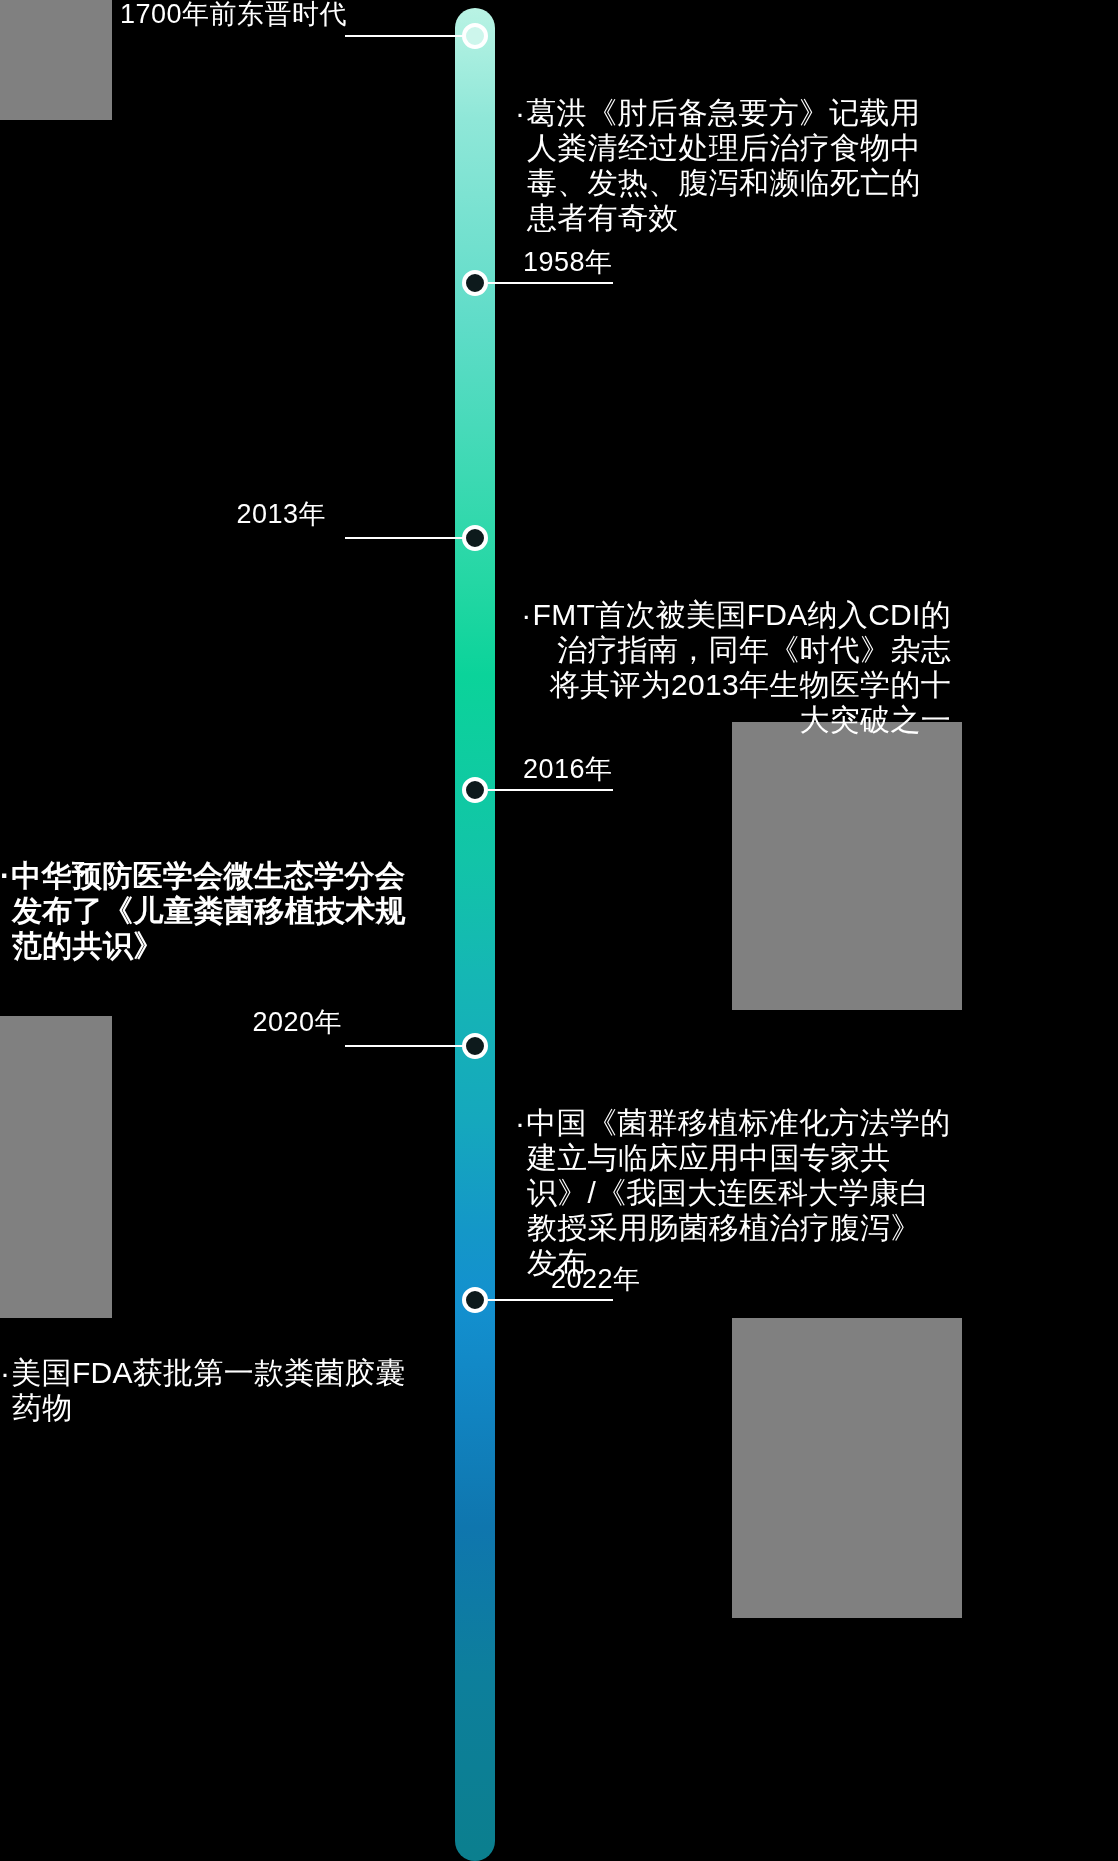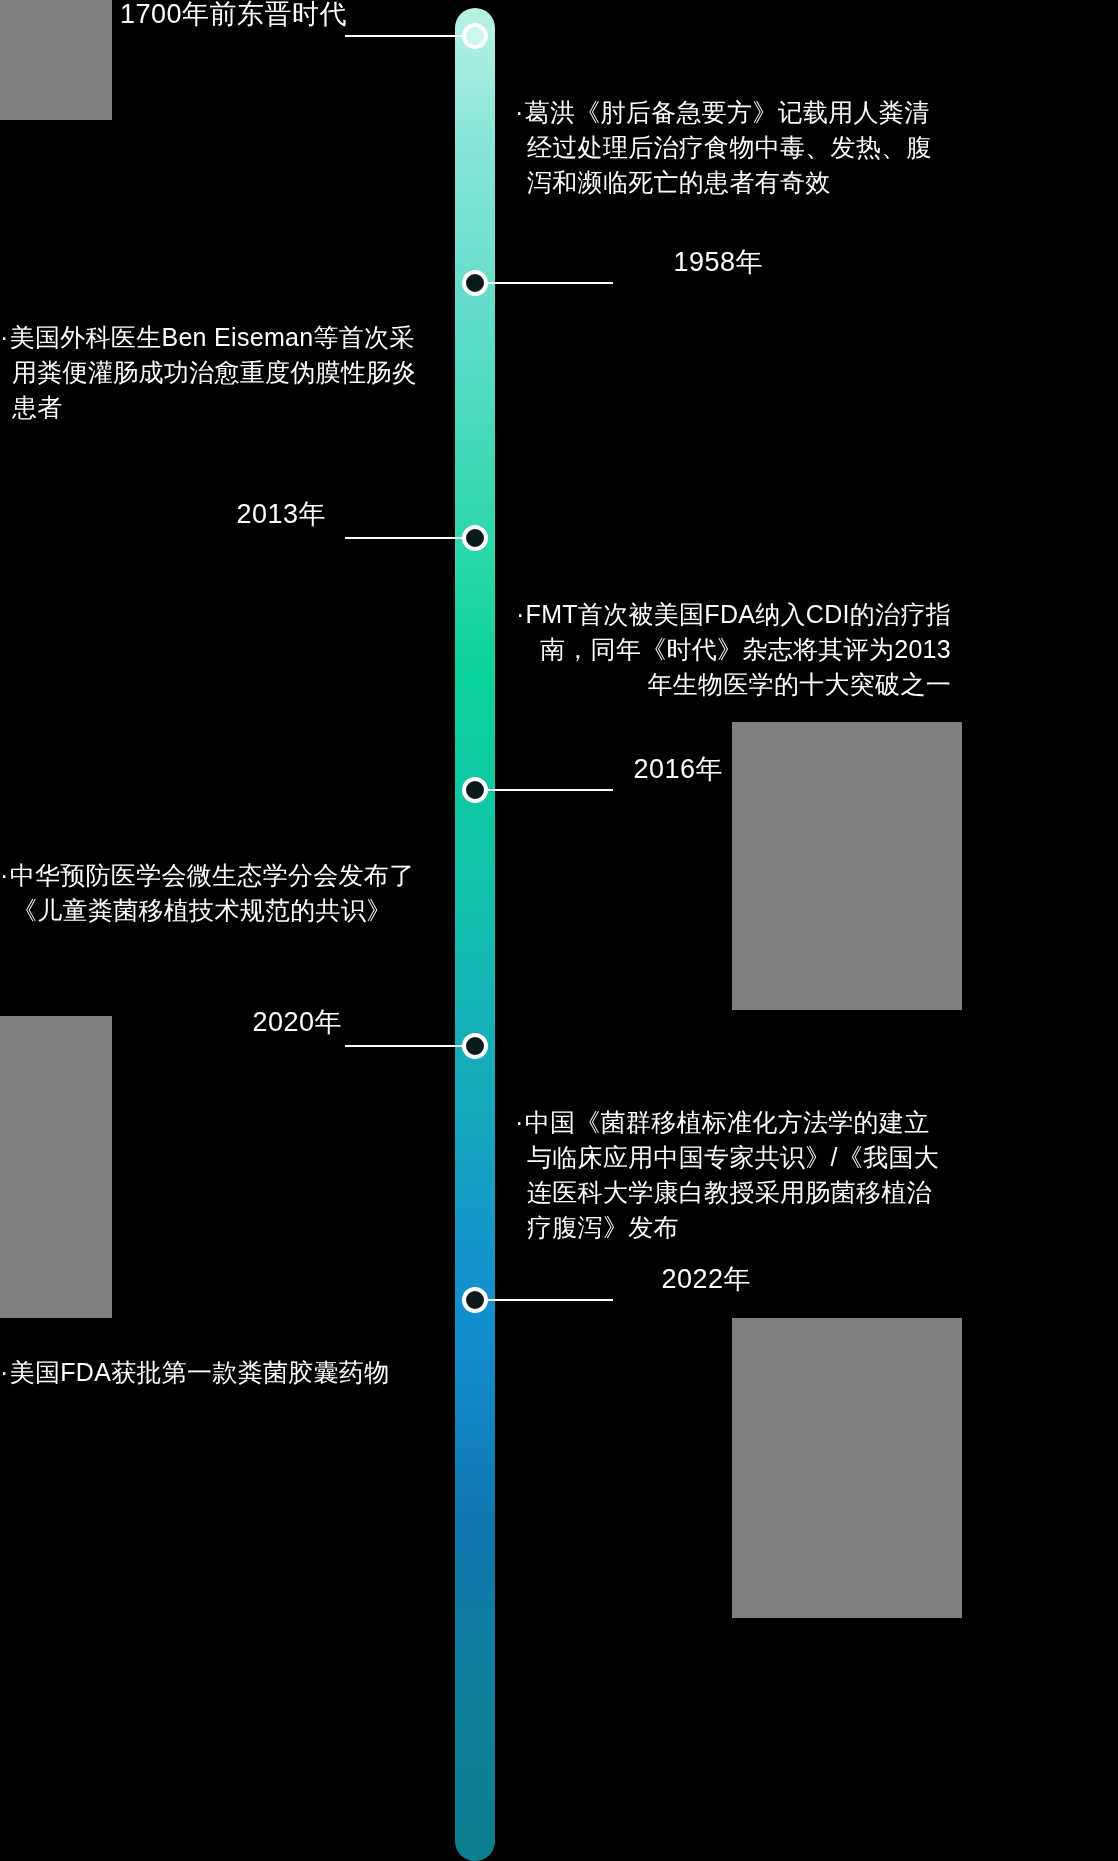--- a/index.html
+++ b/index.html
@@ -76,26 +76,26 @@
   
   .year {
     position: absolute;
     font-size: 27px;
     line-height: 32px;
     color: #ffffff;
     white-space: nowrap;
     letter-spacing: 0.5px;
   }
   .year.left  { text-align: right; }
-  .year.right { text-align: right; }
+  .year.right { text-align: left; }
 
   
   .desc {
     position: absolute;
-    font-size: 25px;
+    font-size: 30px;
     line-height: 35px;
     color: #ffffff;
     letter-spacing: 0.3px;
   }
   .desc p {
     margin: 0;
     text-indent: -12px;
     padding-left: 12px;
   }
   .desc p::before {
@@ -117,34 +117,33 @@
 <div class="leader" style="left:345px; top:35px; width:118px;"></div>
 <div class="year left" style="left:120px; top:-2px; width:222px;">1700年前东晋时代</div>
 <div class="desc" style="left:515px; top:95px; width:430px;">
   <p>葛洪《肘后备急要方》记载用人粪清经过处理后治疗食物中毒、发热、腹泻和濒临死亡的患者有奇效</p>
 </div>
 
 <div class="node" style="top:270px;"></div>
 <div class="leader" style="left:488px; top:282px; width:125px;"></div>
 <div class="year right" style="left:523px; top:246px; width:240px;">1958年</div>
 <div class="desc" style="left:0px; top:320px; width:432px;">
-  <p>美国外科医生Ben  Eiseman等首次采用粪便灌肠成功治愈重度伪膜性肠炎患者</p>
 </div>
 
 <div class="node" style="top:525px;"></div>
 <div class="leader" style="left:345px; top:537px; width:118px;"></div>
 <div class="year left" style="left:164px; top:498px; width:162px;">2013年</div>
 <div class="desc" style="left:515px; top:597px; width:436px;text-align:right;">
   <p>FMT首次被美国FDA纳入CDI的治疗指南，同年《时代》杂志将其评为2013年生物医学的十大突破之一</p>
 </div>
 
 <div class="node" style="top:777px;"></div>
 <div class="leader" style="left:488px; top:789px; width:125px;"></div>
 <div class="year right" style="left:523px; top:753px; width:200px;">2016年</div>
-<div class="desc" style="left:0px; top:858px; width:432px;">
+<div class="desc" style="left:0px; top:858px; width:432px;font-weight:bold;">
   <p>中华预防医学会微生态学分会发布了《儿童粪菌移植技术规范的共识》</p>
 </div>
 
 <div class="node" style="top:1033px;"></div>
 <div class="leader" style="left:345px; top:1045px; width:118px;"></div>
 <div class="year left" style="left:180px; top:1006px; width:162px;">2020年</div>
 <div class="desc" style="left:515px; top:1105px; width:436px;">
   <p>中国《菌群移植标准化方法学的建立与临床应用中国专家共识》/《我国大连医科大学康白教授采用肠菌移植治疗腹泻》发布</p>
 </div>
 

